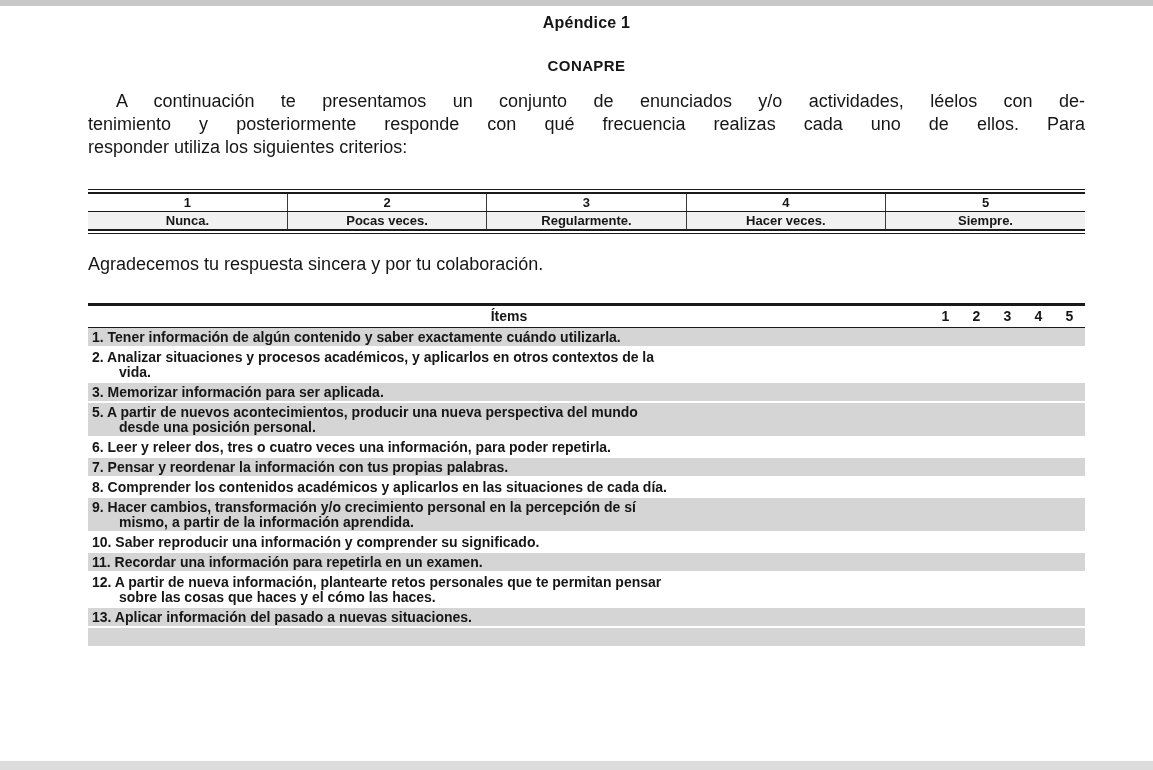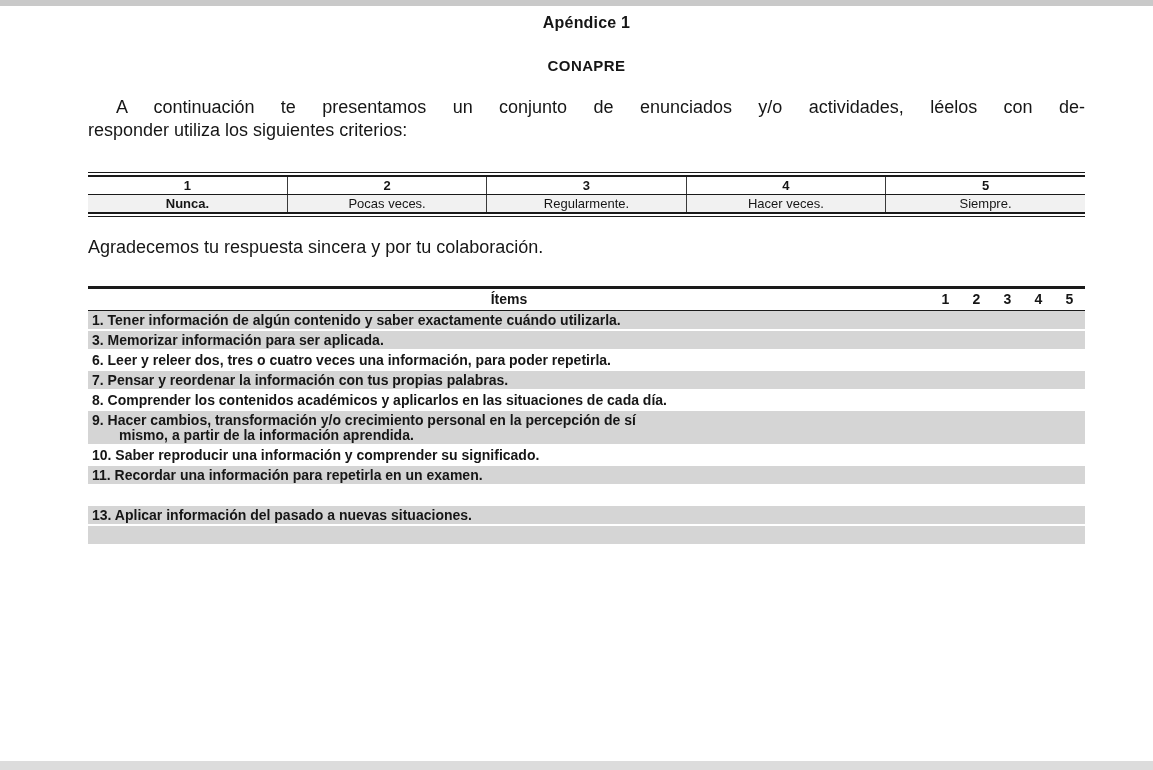--- a/index.html
+++ b/index.html
@@ -24,21 +24,21 @@
     font-size: 16px; font-weight: bold;
     letter-spacing: 0.2px;
   }
   .doc-subtitle {
     margin: 25px 0 12px 0;
     text-align: center;
     font-size: 15px; font-weight: bold;
     letter-spacing: 0.4px;
   }
 
-  .intro { margin-top: 22px; font-size: 18px; line-height: 23px; }
+  .intro { margin-top: 16px; font-size: 18px; line-height: 23px; }
   .intro-line { text-align: justify; text-align-last: justify; }
   .intro-line.first { text-indent: 28px; }
   .intro-line.last { text-align: left; text-align-last: left; }
 
   
   .scale-block {
     margin-top: 30px;
     border-top: 1px solid #1a1a1a;
     border-bottom: 1px solid #1a1a1a;
     padding: 2px 0;
@@ -51,21 +51,21 @@
     border-bottom: 2px solid #1a1a1a;
   }
   table.scale td {
     text-align: center;
     font-size: 13px;
     padding: 1px 0;
     border-left: 1px solid #3a3a3a;
   }
   table.scale td:first-child { border-left: none; }
   table.scale tr.nums td { font-weight: bold; border-bottom: 1px solid #1a1a1a; }
-  table.scale tr.labels td { background: #f1f1f1; }
+  table.scale tr.labels td { background: #f1f1f1; font-weight: bold; }
   table.scale tr.labels td:first-child { font-weight: bold; }
 
   .thanks { margin-top: 20px; font-size: 18px; }
 
   
   .items-block { margin-top: 28px; border-top: 1px solid #1a1a1a; padding-top: 0; }
   .items-table { border-top: 2px solid #1a1a1a; }
   .items-header-row {
     display: flex;
     align-items: center;
@@ -103,20 +103,21 @@
   <div class="edge-top"></div>
   <div class="edge-bottom"></div>
 
   <div class="content">
 
     <div class="doc-title">Apéndice 1</div>
     <div class="doc-subtitle">CONAPRE</div>
 
     <div class="intro">
       <div class="intro-line first">A continuación te presentamos un conjunto de enunciados y/o actividades, léelos con de-</div>
+      <div class="intro-line">tenimiento y posteriormente responde con qué frecuencia realizas cada uno de ellos. Para</div>
       <div class="intro-line last">responder utiliza los siguientes criterios:</div>
     </div>
 
     <div class="scale-block">
       <table class="scale">
         <tbody>
             <tr class="nums">
           <td>1</td>
           <td>2</td>
           <td>3</td>
@@ -154,34 +155,58 @@
           <div class="item-spacer"></div>
           <div class="rating-cells">
             <span class="cell"></span>
               <span class="cell"></span>
               <span class="cell"></span>
               <span class="cell"></span>
               <span class="cell"></span>
           </div>
         </div>
 
+        <div class="item-row">
+          <div class="item-text">2. Analizar situaciones y procesos académicos, y aplicarlos en otros contextos de la
+vida.</div>
+          <div class="item-spacer"></div>
+          <div class="rating-cells">
+            <span class="cell"></span>
+              <span class="cell"></span>
+              <span class="cell"></span>
+              <span class="cell"></span>
+              <span class="cell"></span>
+          </div>
+        </div>
 
         <div class="item-row shaded">
           <div class="item-text">3. Memorizar información para ser aplicada.</div>
           <div class="item-spacer"></div>
           <div class="rating-cells">
             <span class="cell"></span>
               <span class="cell"></span>
               <span class="cell"></span>
               <span class="cell"></span>
               <span class="cell"></span>
           </div>
         </div>
 
 
+        <div class="item-row shaded">
+          <div class="item-text">5. A partir de nuevos acontecimientos, producir una nueva perspectiva del mundo
+desde una posición personal.</div>
+          <div class="item-spacer"></div>
+          <div class="rating-cells">
+            <span class="cell"></span>
+              <span class="cell"></span>
+              <span class="cell"></span>
+              <span class="cell"></span>
+              <span class="cell"></span>
+          </div>
+        </div>
 
         <div class="item-row">
           <div class="item-text">6. Leer y releer dos, tres o cuatro veces una información, para poder repetirla.</div>
           <div class="item-spacer"></div>
           <div class="rating-cells">
             <span class="cell"></span>
               <span class="cell"></span>
               <span class="cell"></span>
               <span class="cell"></span>
               <span class="cell"></span>
@@ -243,20 +268,22 @@
           <div class="rating-cells">
             <span class="cell"></span>
               <span class="cell"></span>
               <span class="cell"></span>
               <span class="cell"></span>
               <span class="cell"></span>
           </div>
         </div>
 
         <div class="item-row">
+          <div class="item-text">12. A partir de nueva información, plantearte retos personales que te permitan pensar
+sobre las cosas que haces y el cómo las haces.</div>
           <div class="item-spacer"></div>
           <div class="rating-cells">
             <span class="cell"></span>
               <span class="cell"></span>
               <span class="cell"></span>
               <span class="cell"></span>
               <span class="cell"></span>
           </div>
         </div>
 

